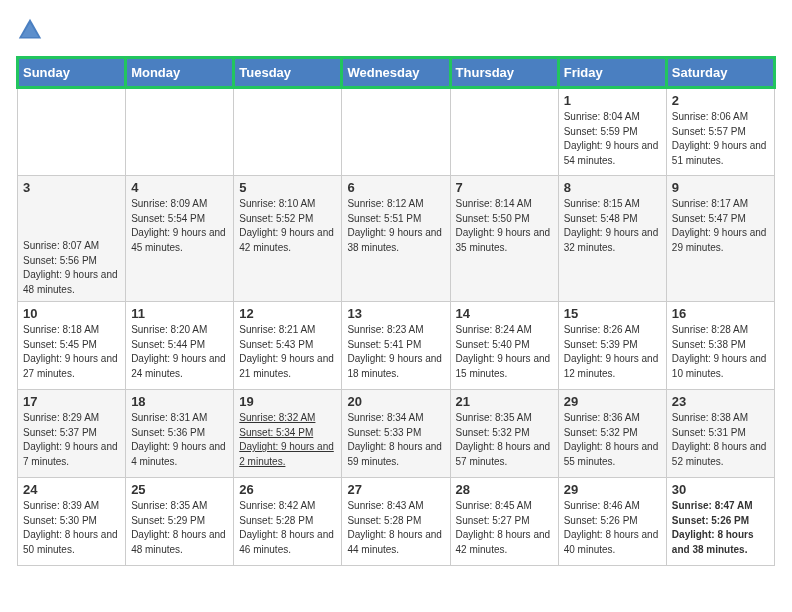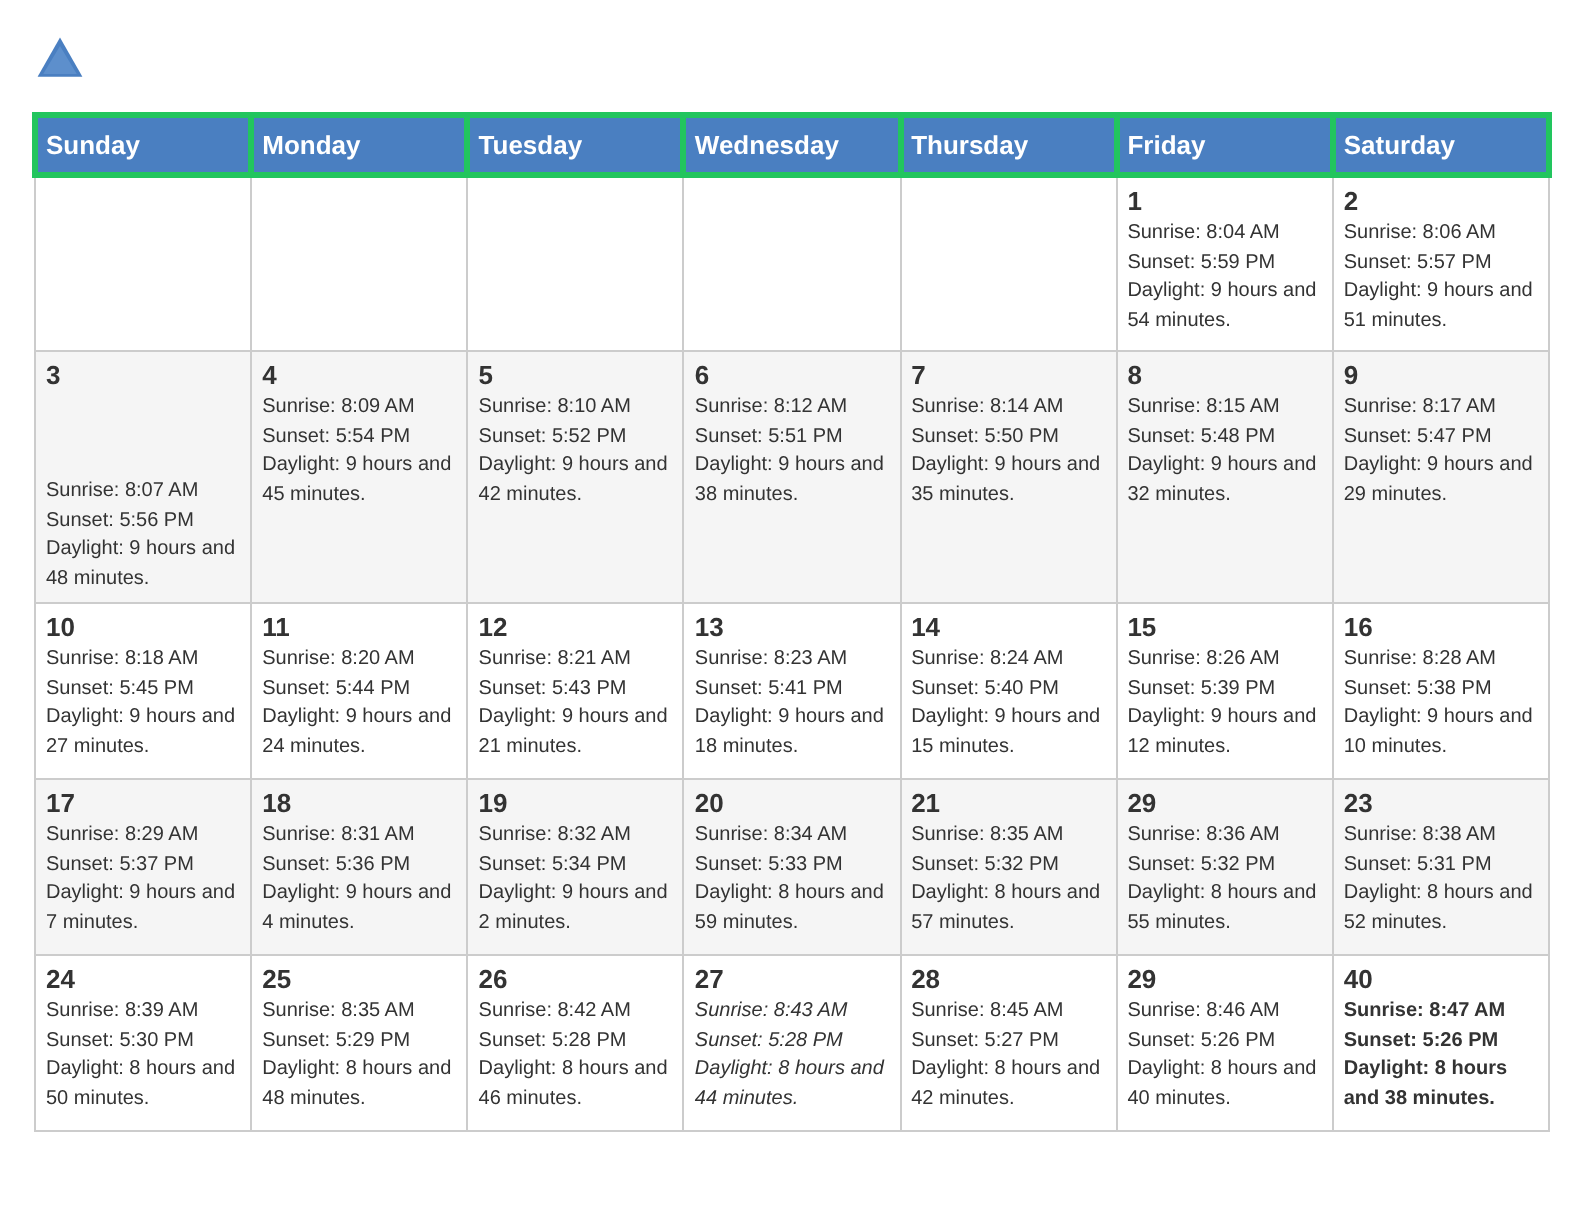--- a/index.html
+++ b/index.html
@@ -235,21 +235,21 @@
 Daylight: 9 hours and 7 minutes.</div>
         </td>
         <td>
           <span class="day-number">18</span>
           <div class="cell-info" style="white-space: pre-line;">Sunrise: 8:31 AM
 Sunset: 5:36 PM
 Daylight: 9 hours and 4 minutes.</div>
         </td>
         <td>
           <span class="day-number">19</span>
-          <div class="cell-info" style="white-space: pre-line;">Sunrise: 8:32 AM
+          <div class="cell-info" style="white-space: pre-line; text-decoration: underline;">Sunrise: 8:32 AM
 Sunset: 5:34 PM
 Daylight: 9 hours and 2 minutes.</div>
         </td>
         <td>
           <span class="day-number">20</span>
           <div class="cell-info" style="white-space: pre-line;">Sunrise: 8:34 AM
 Sunset: 5:33 PM
 Daylight: 8 hours and 59 minutes.</div>
         </td>
         <td>
@@ -285,37 +285,37 @@
 Daylight: 8 hours and 48 minutes.</div>
         </td>
         <td>
           <span class="day-number">26</span>
           <div class="cell-info" style="white-space: pre-line;">Sunrise: 8:42 AM
 Sunset: 5:28 PM
 Daylight: 8 hours and 46 minutes.</div>
         </td>
         <td>
           <span class="day-number">27</span>
-          <div class="cell-info" style="white-space: pre-line; font-style: italic;">Sunrise: 8:43 AM
+          <div class="cell-info" style="white-space: pre-line;">Sunrise: 8:43 AM
 Sunset: 5:28 PM
 Daylight: 8 hours and 44 minutes.</div>
         </td>
         <td>
           <span class="day-number">28</span>
           <div class="cell-info" style="white-space: pre-line;">Sunrise: 8:45 AM
 Sunset: 5:27 PM
 Daylight: 8 hours and 42 minutes.</div>
         </td>
         <td>
           <span class="day-number">29</span>
           <div class="cell-info" style="white-space: pre-line;">Sunrise: 8:46 AM
 Sunset: 5:26 PM
 Daylight: 8 hours and 40 minutes.</div>
         </td>
         <td>
-          <span class="day-number">40</span>
+          <span class="day-number">30</span>
           <div class="cell-info" style="white-space: pre-line; font-weight: bold;">Sunrise: 8:47 AM
 Sunset: 5:26 PM
 Daylight: 8 hours and 38 minutes.</div>
         </td>
       </tr>
     </tbody>
 </table>
 
 </body></html>

